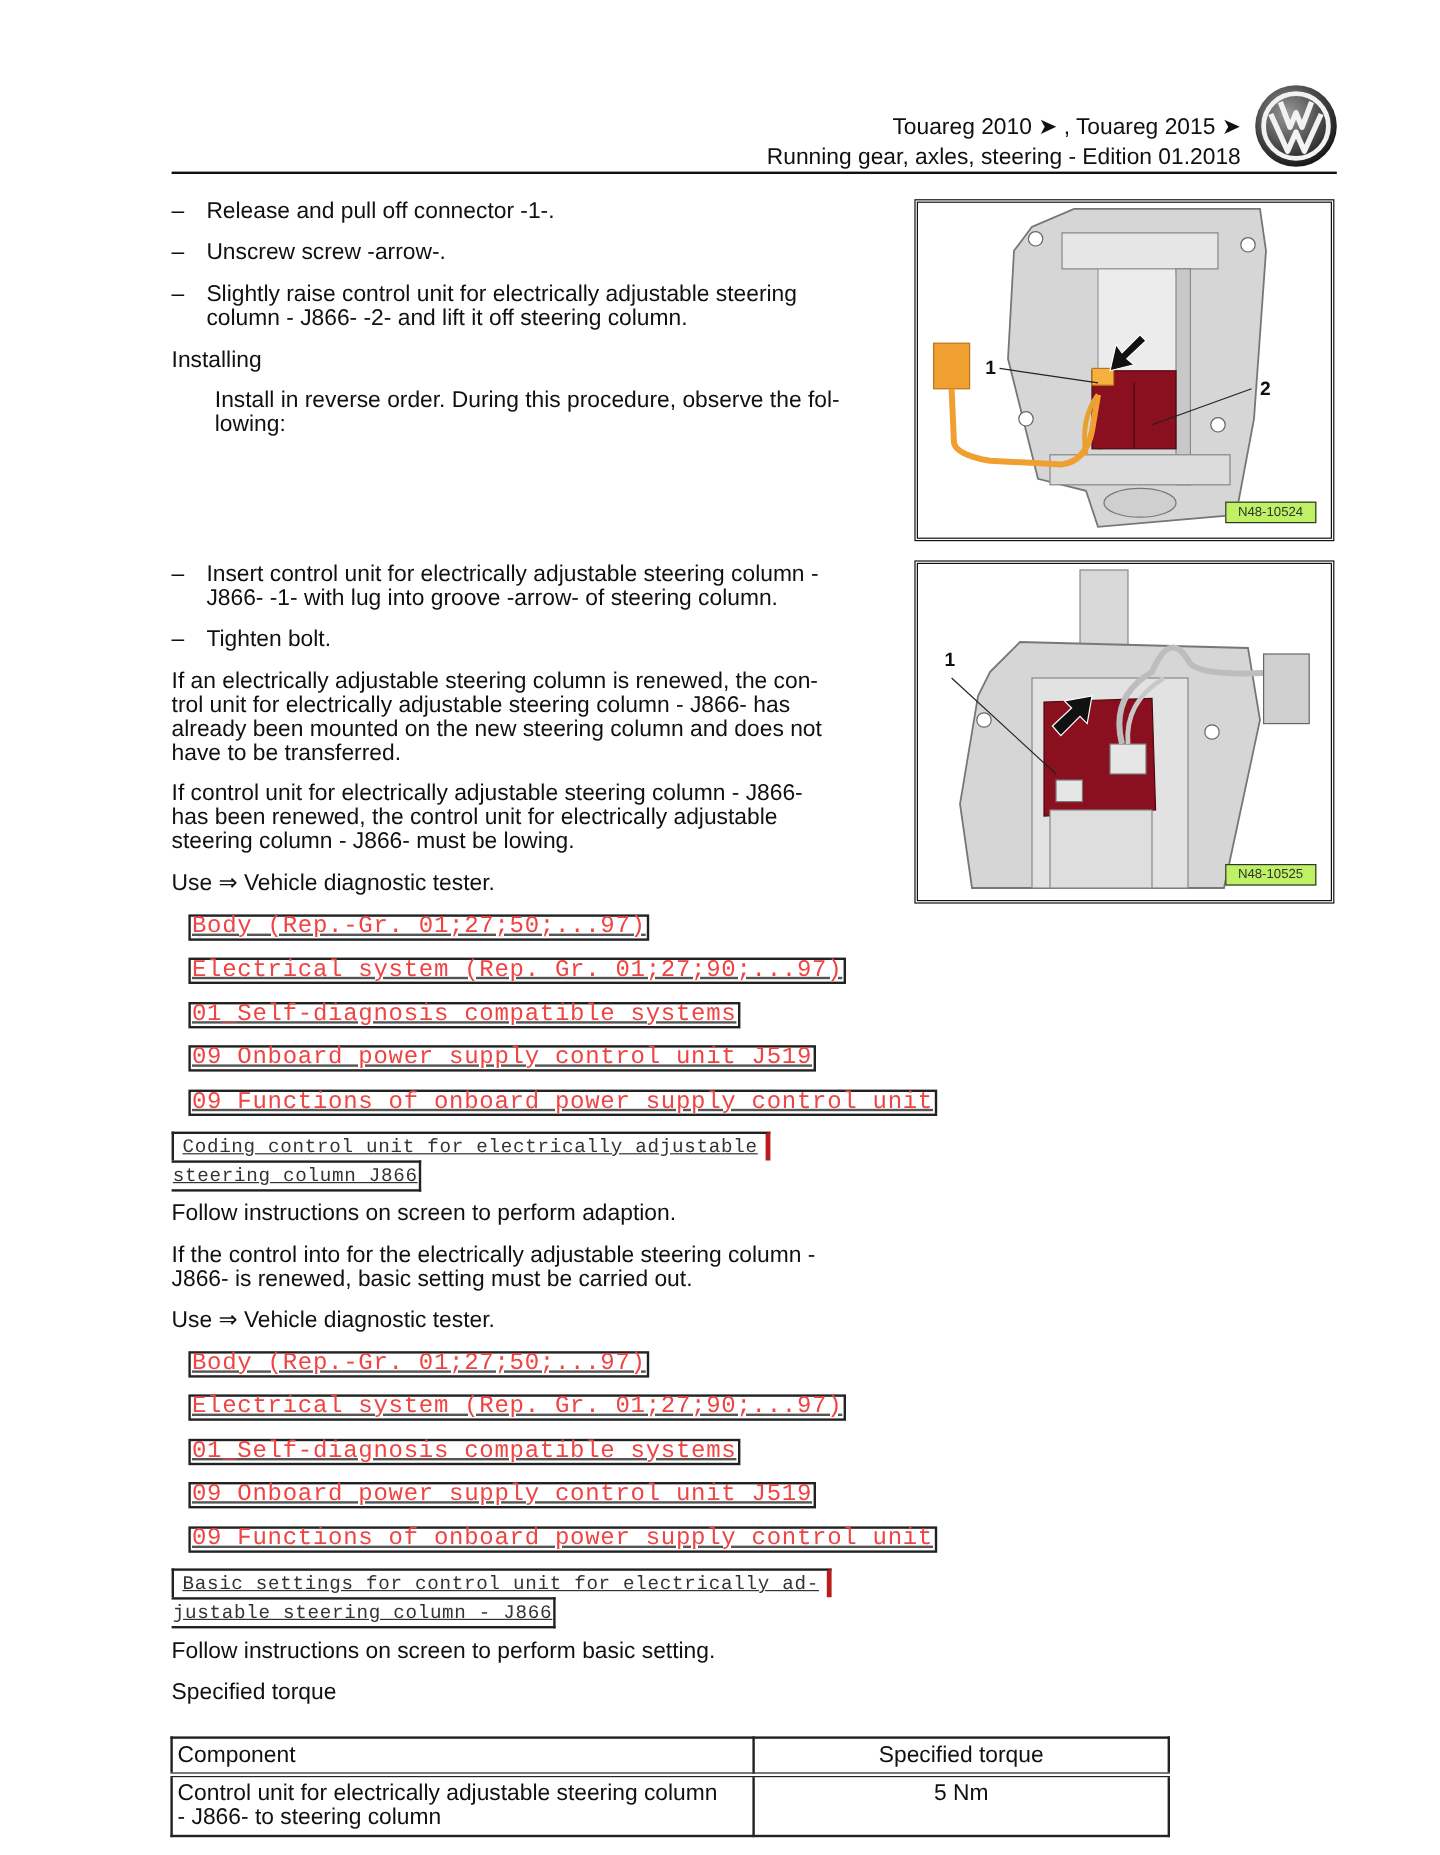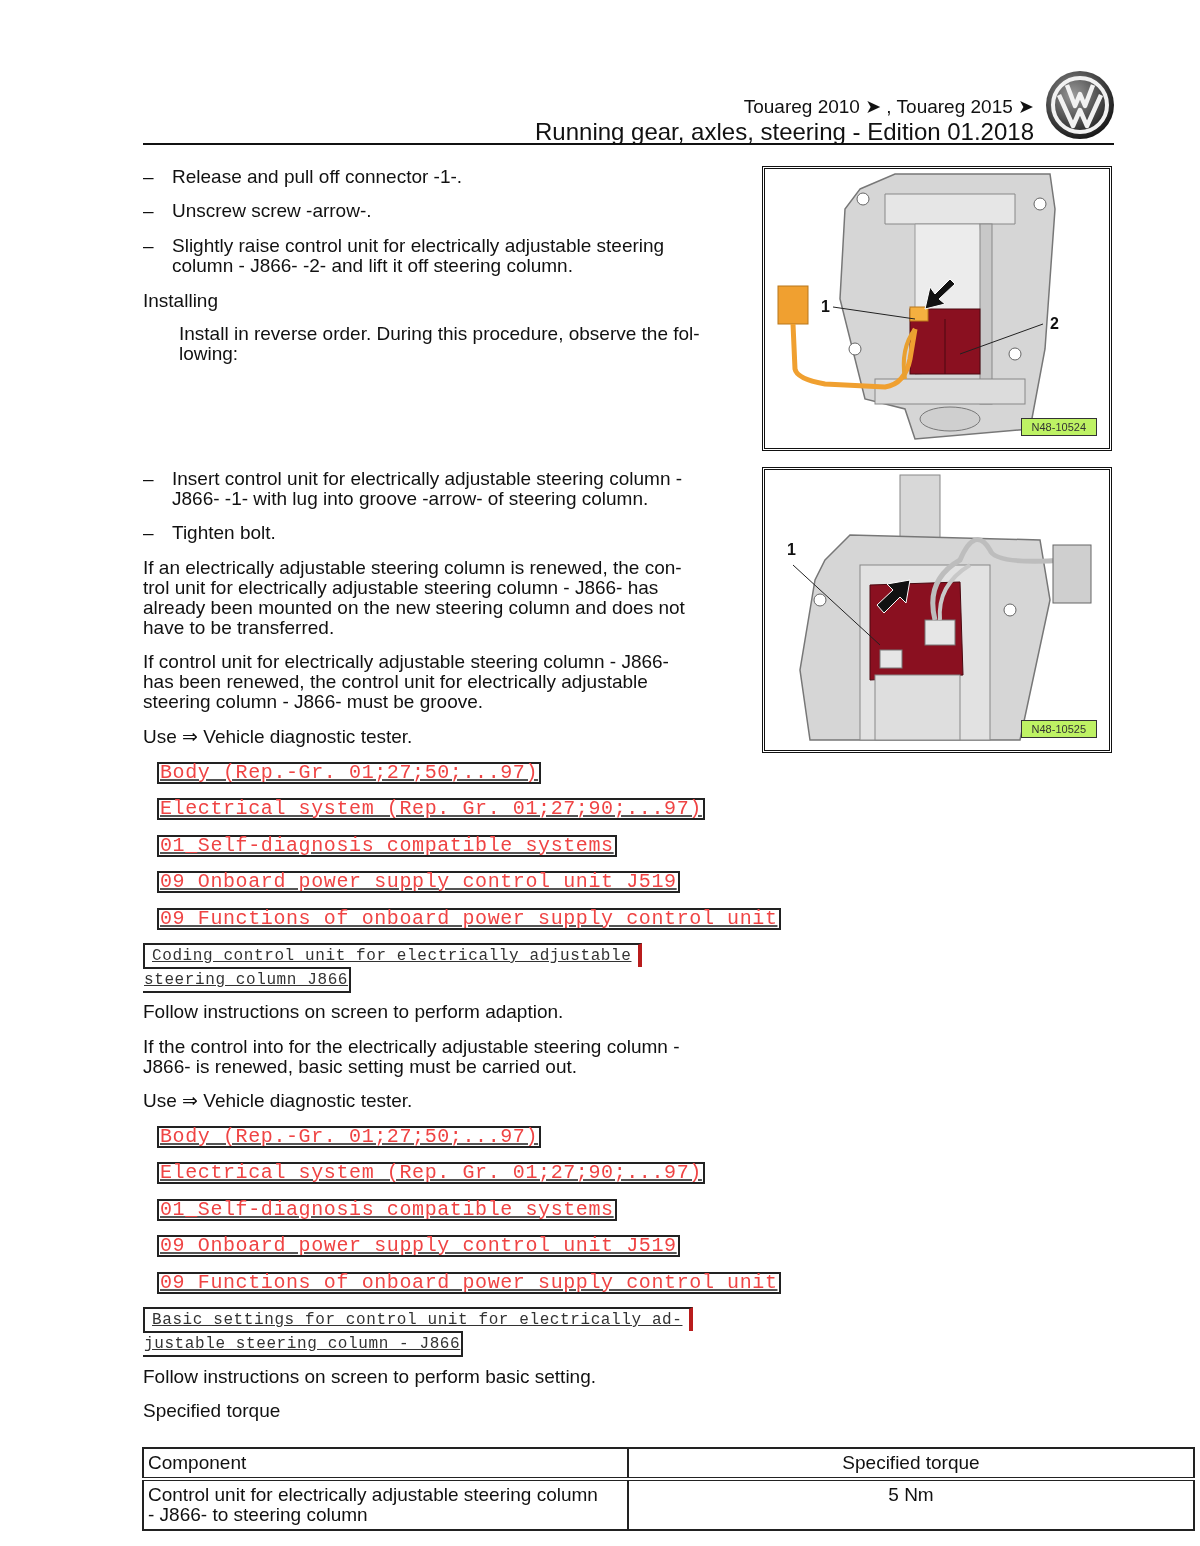--- a/index.html
+++ b/index.html
@@ -1,39 +1,39 @@
 <!DOCTYPE html>
 <html><head>
 <meta charset="utf-8">
 <style>
   html, body { margin: 0; padding: 0; background: #ffffff; }
   body { width: 1200px; height: 1546px; position: relative; overflow: hidden;
          font-family: "Liberation Sans", sans-serif; color: #111; }
   .hdr-line1 { position: absolute; right: 166px; top: 96px; font-size: 19px; line-height: 22px; text-align: left; white-space: nowrap; }
-  .hdr-line2 { position: absolute; right: 166px; top: 121px; font-size: 24px; line-height: 22px; text-align: right; white-space: nowrap; }
+  .hdr-line2 { position: absolute; right: 166px; top: 121px; font-size: 19px; line-height: 22px; text-align: right; white-space: nowrap; }
   .hdr-rule { position: absolute; left: 143px; top: 143px; width: 971px; height: 2px; background: #111; }
   .logo { position: absolute; left: 1045px; top: 70px; width: 70px; height: 70px; }
 
   .txt { position: absolute; left: 143px; width: 580px; font-size: 19px; line-height: 20px; }
   .bullet { position: absolute; left: 143px; width: 580px; font-size: 19px; line-height: 20px; }
   .bullet .dash { position: absolute; left: 0; top: 0; width: 20px; }
   .bullet .btxt { display: block; margin-left: 29px; }
 
   .link { position: absolute; left: 157px; font-family: "Liberation Mono", monospace; font-size: 20px; line-height: 18px; color: #ef4444;
           letter-spacing: 0.6px; }
   .link .box { border: 2px solid #222; padding: 0 1px; text-decoration: underline; text-decoration-color: #555; display: inline-block; }
   .link2 { position: absolute; left: 143px; font-family: "Liberation Mono", monospace; font-size: 16px; line-height: 22px; color: #333; letter-spacing: 0.6px; }
   .link2 .l1 { display: inline-block; border-top: 2px solid #222; border-left: 2px solid #222; border-right: 4px solid #b91c1c; padding: 0 7px; text-decoration: underline; }
   .link2 .l2 { display: inline-block; border: 2px solid #222; border-left: none; padding: 0 1px; text-decoration: underline; }
 
   .fig { position: absolute; left: 762px; width: 350px; border: 3px double #111; background: #fff; box-sizing: border-box; }
   .fig svg { display: block; }
   .fig-id { position: absolute; right: 12px; bottom: 12px; border: 1px solid #333; background: #bef264; font-size: 11px; padding: 2px 10px; color: #333; }
 
-  table.torque { position: absolute; left: 142px; top: 1447px; width: 1053px; border-collapse: collapse; font-size: 19px; }
+  table.torque { position: absolute; left: 142px; top: 1447px; width: 833px; border-collapse: collapse; font-size: 19px; }
   table.torque td, table.torque th { border: 2px solid #222; padding: 4px 4px; vertical-align: top; font-weight: normal; line-height: 20px; }
   table.torque th { text-align: left; }
   table.torque th.c2, table.torque td.c2 { text-align: center; }
   table.torque thead tr { border-bottom: 4px double #222; }
 </style>
 </head>
 <body>
 
 <div>
   <div class="hdr-line1">Touareg 2010 ➤ , Touareg 2015 ➤</div>
@@ -85,21 +85,21 @@
 <div class="txt" style="top:558px;">
   <div>If an electrically adjustable steering column is renewed, the con-</div>
   <div>trol unit for electrically adjustable steering column - J866- has</div>
   <div>already been mounted on the new steering column and does not</div>
   <div>have to be transferred.</div>
 </div>
 
 <div class="txt" style="top:652px;">
   <div>If control unit for electrically adjustable steering column - J866-</div>
   <div>has been renewed, the control unit for electrically adjustable</div>
-  <div>steering column - J866- must be groove.</div>
+  <div>steering column - J866- must be lowing.</div>
 </div>
 
 <div class="txt" style="top:727px;">Use ⇒ Vehicle diagnostic tester.</div>
 
 <div class="link" style="top:762px;"><span class="box">Body (Rep.-Gr. 01;27;50;...97)</span></div>
 <div class="link" style="top:798px;"><span class="box">Electrical system (Rep. Gr. 01;27;90;...97)</span></div>
 <div class="link" style="top:835px;"><span class="box">01_Self-diagnosis compatible systems</span></div>
 <div class="link" style="top:871px;"><span class="box">09 Onboard power supply control unit J519</span></div>
 <div class="link" style="top:908px;"><span class="box">09 Functions of onboard power supply control unit</span></div>
 <div class="link2" style="top:943px;">

